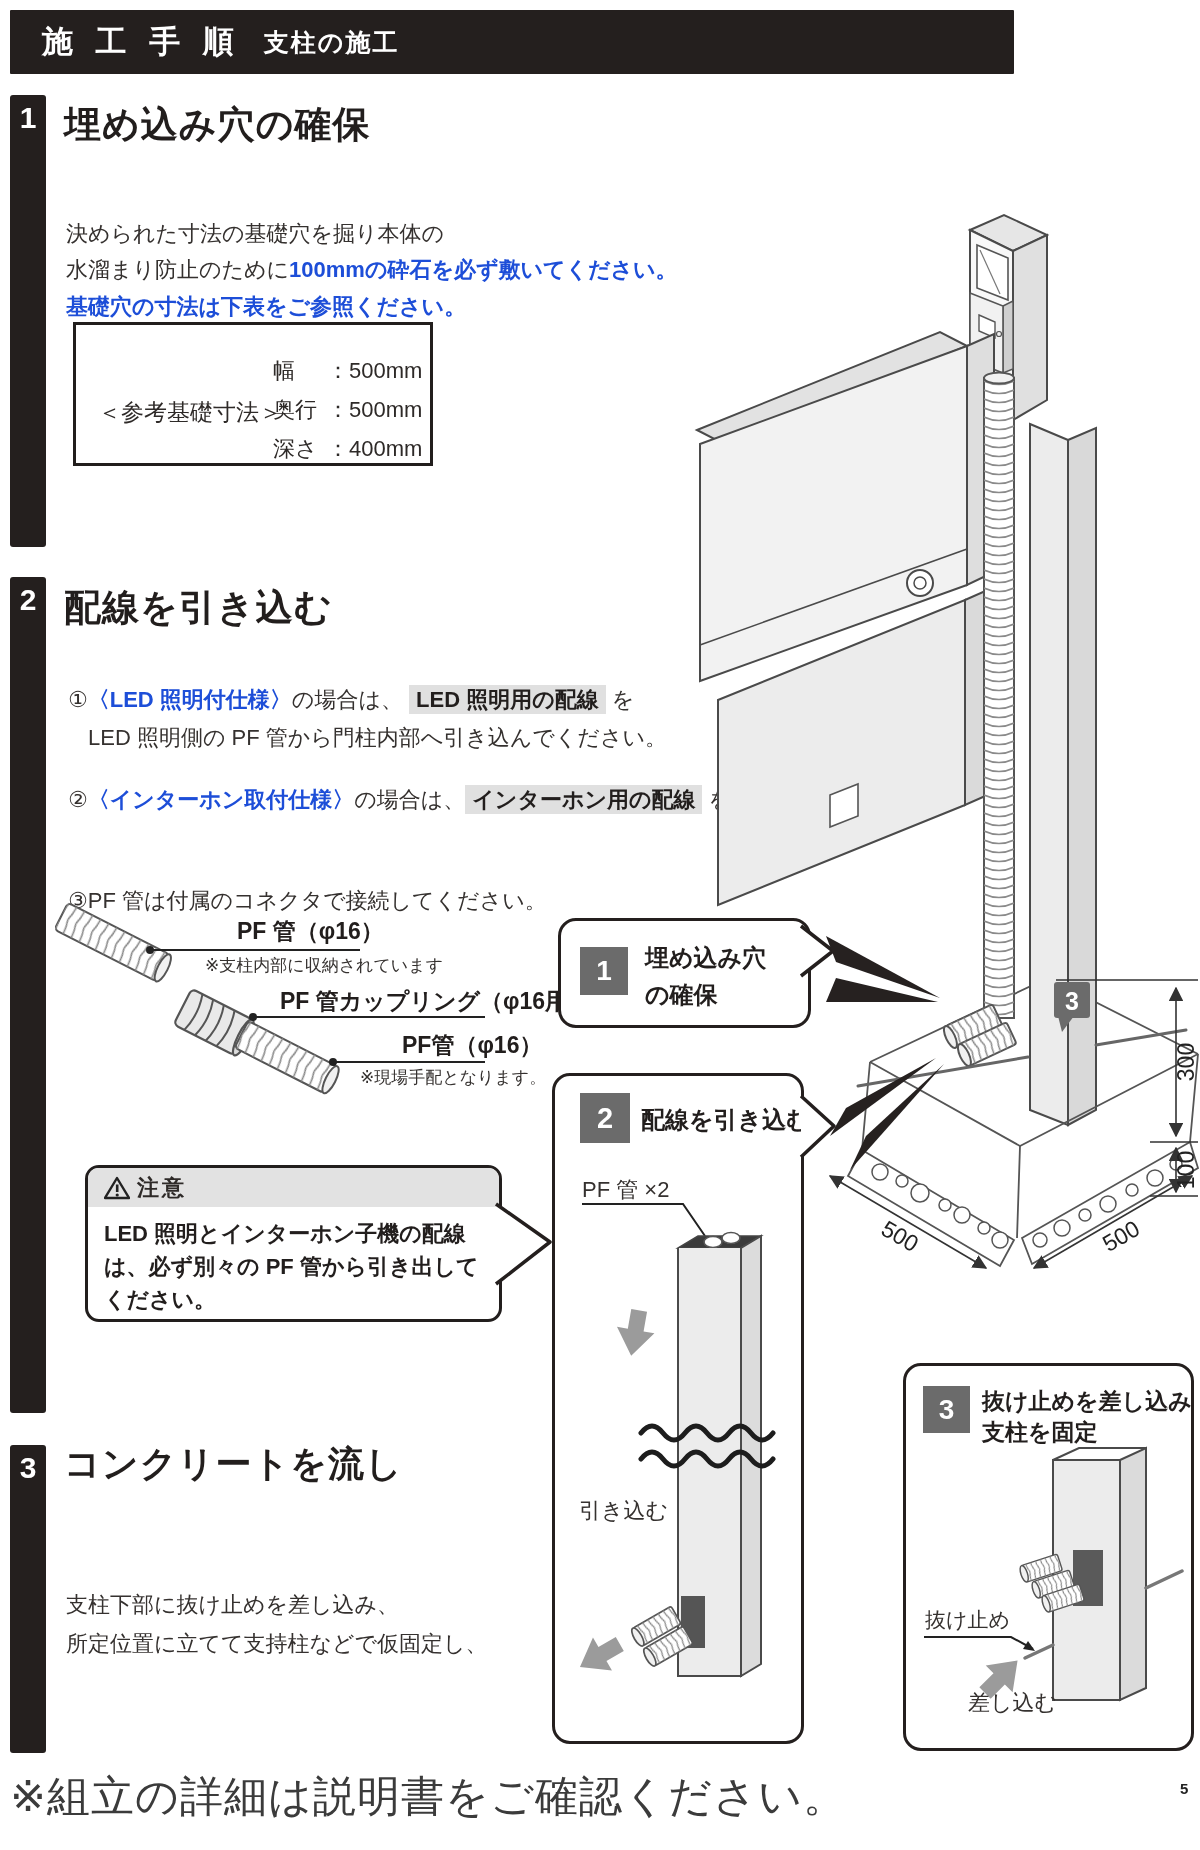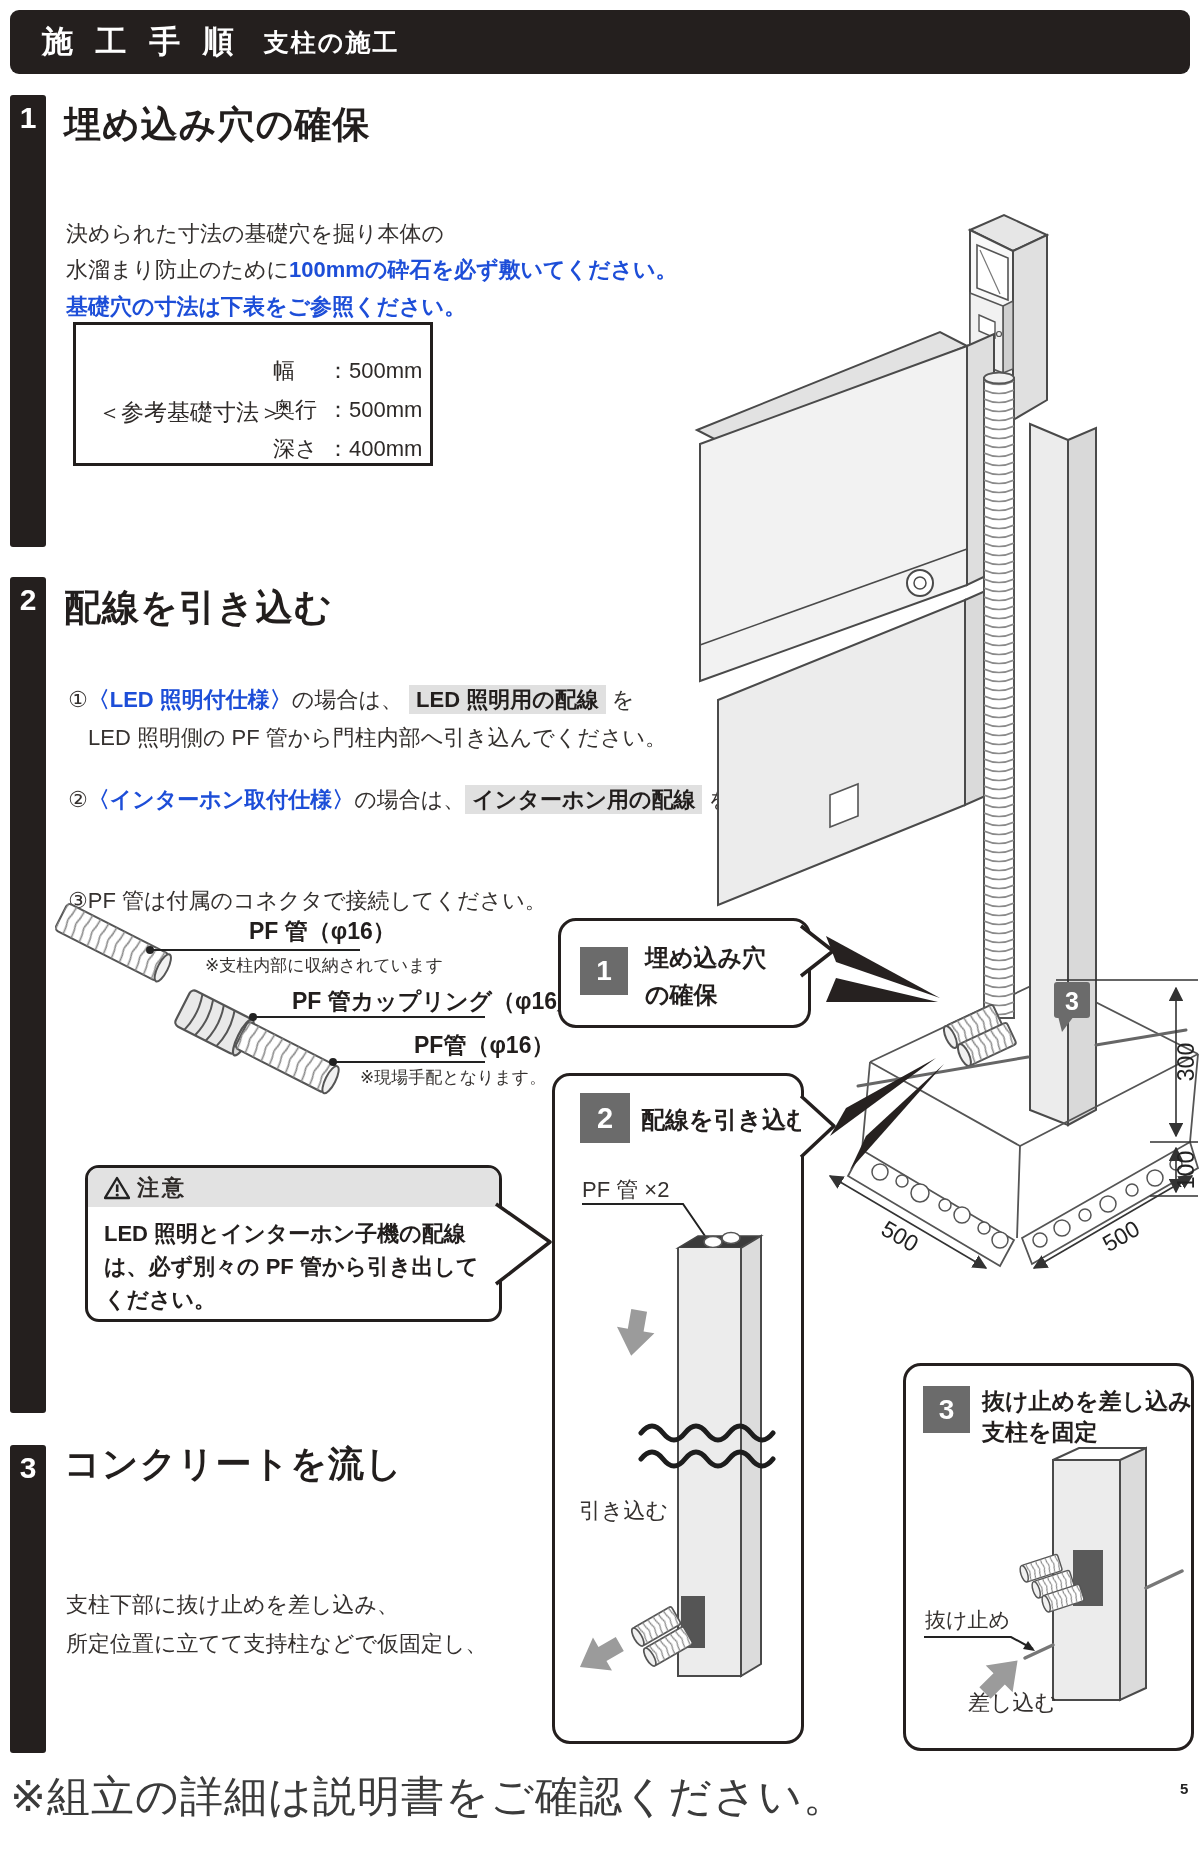--- a/index.html
+++ b/index.html
@@ -1,20 +1,20 @@
 <!DOCTYPE html>
 <html><head>
 <meta charset="utf-8">
 <style>
   html,body{margin:0;padding:0;background:#fff;}
   .page{position:relative;width:1200px;height:1850px;background:#fff;overflow:hidden;
         font-family:"Liberation Sans","DejaVu Sans",sans-serif;color:#2e2a28;}
   .abs{position:absolute;}
   
-  .hdrbar{left:10px;top:10px;width:1180px;height:64px;background:#241f1e;border-radius:9px;
+  .hdrbar{left:10px;top:10px;width:1004px;height:64px;background:#241f1e;border-radius:1px;
           display:flex;align-items:center;color:#fff;}
   .hdr-title{font-size:31px;font-weight:bold;letter-spacing:7px;margin-left:32px;}
   .hdr-sub{font-size:25px;font-weight:bold;margin-left:23px;letter-spacing:2px;}
   
   .stepbar{width:36px;background:#241f1e;border-radius:3px;text-align:center;color:#fff;}
   .stepbar span{display:block;font-size:30px;font-weight:bold;padding-top:6px;}
   .h1{font-size:37px;font-weight:bold;color:#221e1d;letter-spacing:1px;white-space:nowrap;}
   .bt{font-size:22px;color:#35312f;white-space:nowrap;margin-top:37px;}
   .b{font-weight:bold;color:#1d4ed8;text-align:center;}
   .hl{background:#e0e0e0;font-weight:bold;color:#221e1d;padding:2px 7px;}
@@ -28,21 +28,21 @@
   .caution{left:85px;top:1165px;width:411px;height:151px;border:3.5px solid #221e1d;border-radius:14px;background:#fff;}
   .chdr{height:39px;background:#e2e2e2;border-radius:10px 10px 0 0;display:flex;align-items:center;padding-left:16px;gap:7px;}
   .chdr-t{font-size:22px;font-weight:bold;letter-spacing:3px;}
   .cbody{padding:10px 16px 0 16px;font-size:22px;font-weight:bold;line-height:33px;color:#221e1d;white-space:nowrap;}
   
   .bubble{border:3.5px solid #241f1e;border-radius:18px;background:#fff;z-index:2;}
   .badge{position:absolute;background:#6b6b6b;color:#fff;font-weight:bold;
          display:flex;align-items:center;justify-content:center;}
   .blab{position:absolute;font-weight:bold;color:#221e1d;white-space:nowrap;}
   .small-lab{position:absolute;color:#35312f;white-space:nowrap;}
-  .pf-lab{position:absolute;font-weight:bold;font-size:23px;color:#221e1d;white-space:nowrap;margin-left:12px;}
+  .pf-lab{position:absolute;font-weight:bold;font-size:23px;color:#221e1d;white-space:nowrap;}
   .pf-note{position:absolute;font-size:17px;color:#35312f;white-space:nowrap;}
   .footer{left:10px;top:1768px;font-size:43px;color:#3b3b3b;letter-spacing:1px;white-space:nowrap;}
   .pageno{left:1180px;top:1780px;font-size:15px;font-weight:bold;color:#222;}
   svg{display:block;}
 </style>
 </head>
 <body>
 
 <div class="page">
 

